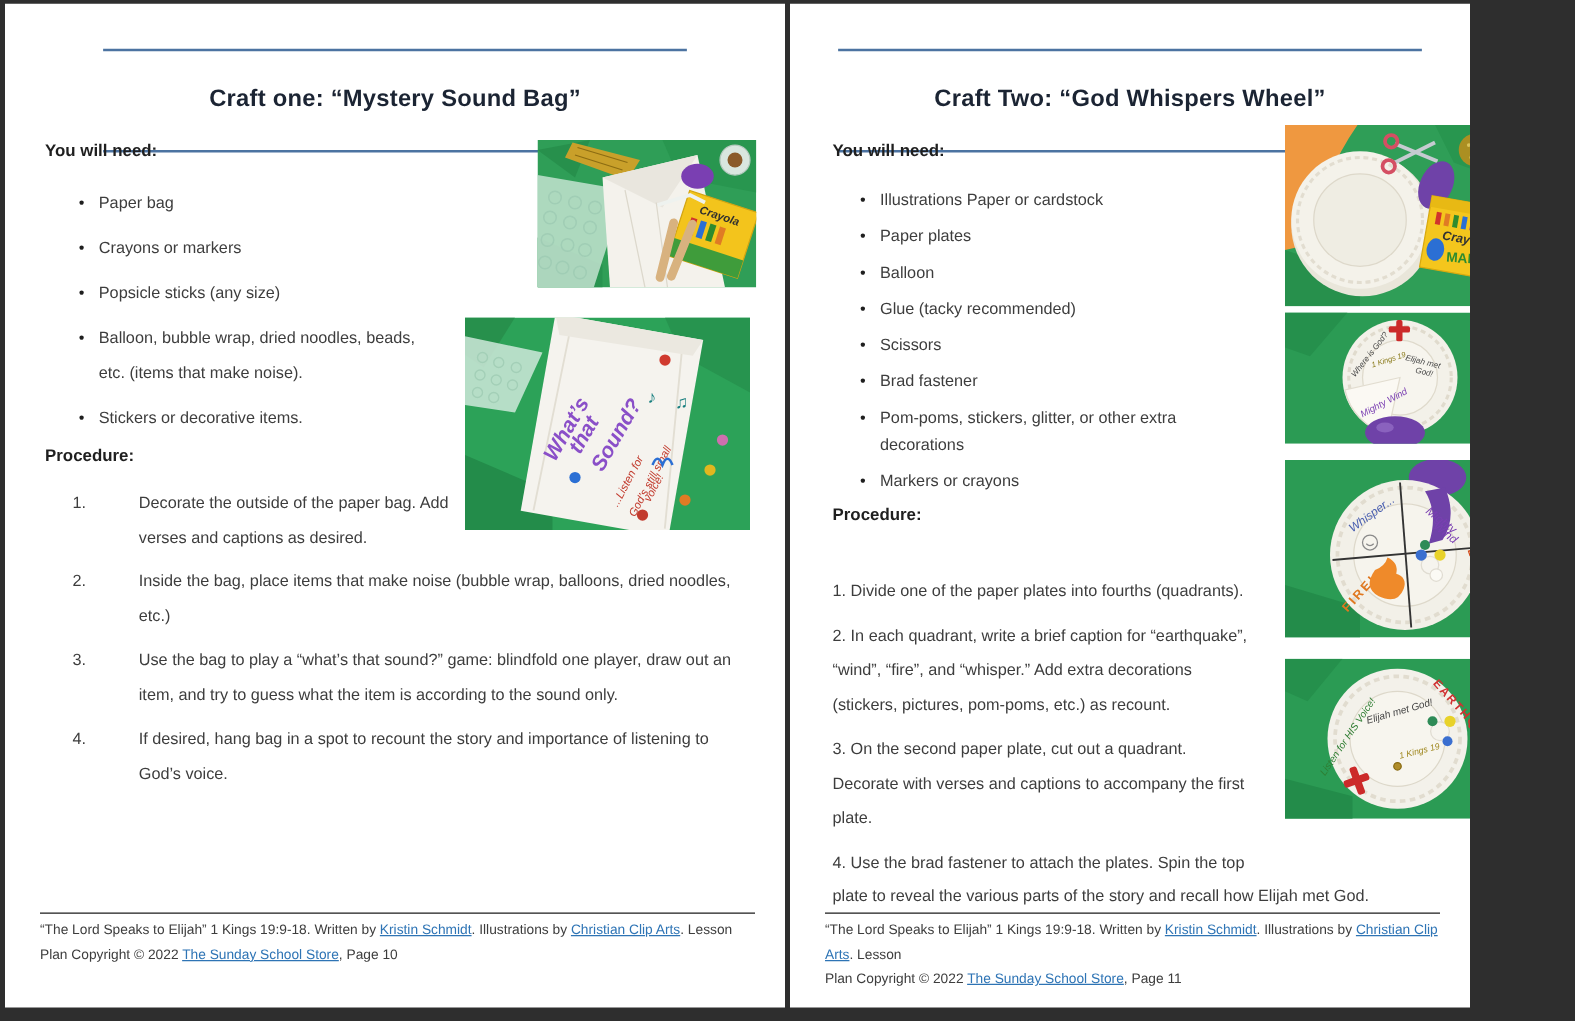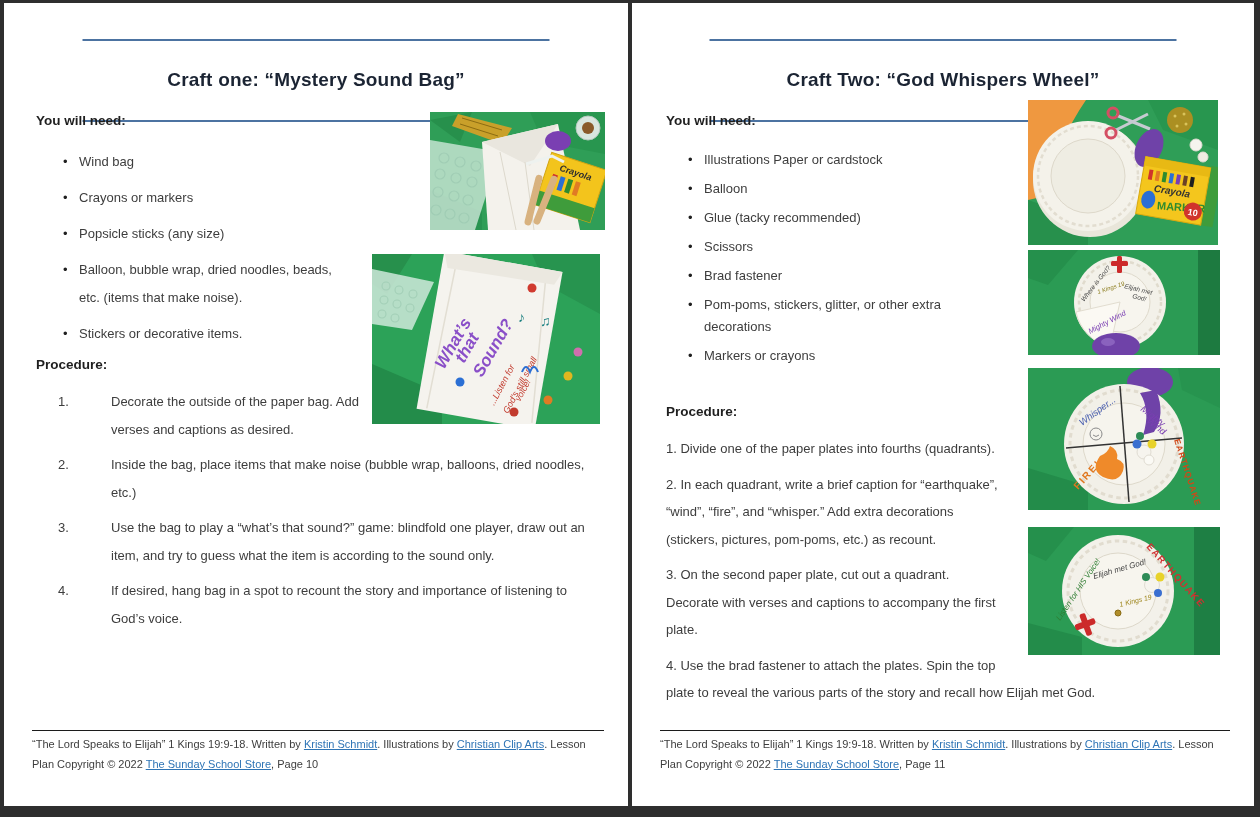--- a/index.html
+++ b/index.html
@@ -2,21 +2,21 @@
 <html><head>
 <meta charset="utf-8">
 <style>
   html,body{margin:0;padding:0;}
   body{
     width:1260px;height:817px;position:relative;background:#2e2e2e;
     font-family:"Liberation Sans","DejaVu Sans",sans-serif;overflow:hidden;
   }
   .page{position:absolute;top:3px;height:803px;background:#ffffff;overflow:hidden;}
   #page-left{left:4px;width:624px;}
-  #page-right{left:632px;width:622px;}
+  #page-right{left:632px;width:544px;}
 
   .title-wrap{
     position:absolute;top:36px;left:50%;transform:translateX(-50%);width:467px;
     border-top:2px solid #4c73a1;border-bottom:2px solid #4c73a1;
   }
   .title-wrap h1{
     margin:16px;padding:12px 0 13px;text-align:center;
     font-size:19px;font-weight:bold;color:#1b2433;letter-spacing:.2px;
   }
 
@@ -30,21 +30,21 @@
   #supplies-left{left:58px;top:145px;width:360px;}
   #supplies-left li{line-height:28px;margin-bottom:8px;}
   #supplies-right{left:55px;top:146px;width:360px;}
   #supplies-right li{line-height:21.5px;margin-bottom:7.5px;}
 
   .steps-left{position:absolute;left:54px;top:385px;width:552px;}
   .steps-left .step{display:flex;margin-bottom:7px;font-size:13px;color:#3d3d3d;line-height:28px;}
   .steps-left .num{width:20px;flex:none;}
   .steps-left .ln{display:block;white-space:nowrap;margin-left:33px;}
 
-  .steps-right{position:absolute;left:34px;top:432px;width:560px;}
+  .steps-right{position:absolute;left:34px;top:456px;width:560px;}
   .steps-right .para{margin:0 0 8px 0;font-size:13px;color:#3d3d3d;line-height:27.5px;}
   .steps-right .ln{display:block;white-space:nowrap;}
 
   .photo{position:absolute;display:block;}
   .photo svg{display:block;width:100%;height:100%;}
 
   .page-footer{
     position:absolute;left:28px;right:24px;top:727px;
     border-top:1.5px solid #1c1c1c;padding-top:4px;text-align:left;
     font-size:11px;line-height:19.5px;color:#3d3d3d;
@@ -59,21 +59,21 @@
 <section class="page" id="page-left">
 
   <div class="title-wrap">
     <h1>Craft one: “Mystery Sound Bag”</h1>
   </div>
 
   <div class="label" style="left:32px;top:108px;">You will need:</div>
 
   <ul class="supplies" id="supplies-left">
     <li>
-        <span>Wind bag</span>
+        <span>Paper bag</span>
       </li>
     <li>
         <span>Crayons or markers</span>
       </li>
     <li>
         <span>Popsicle sticks (any size)</span>
       </li>
     <li>
       <span>Balloon, bubble wrap, dried noodles, beads,</span>
       <span>etc. (items that make noise).</span>
@@ -221,20 +221,23 @@
 
   <div class="title-wrap">
     <h1>Craft Two: “God Whispers Wheel”</h1>
   </div>
 
   <div class="label" style="left:34px;top:108px;">You will need:</div>
 
   <ul class="supplies" id="supplies-right">
     <li>
         <span>Illustrations Paper or cardstock</span>
+      </li>
+    <li>
+        <span>Paper plates</span>
       </li>
     <li>
         <span>Balloon</span>
       </li>
     <li>
         <span>Glue (tacky recommended)</span>
       </li>
     <li>
         <span>Scissors</span>
       </li>

